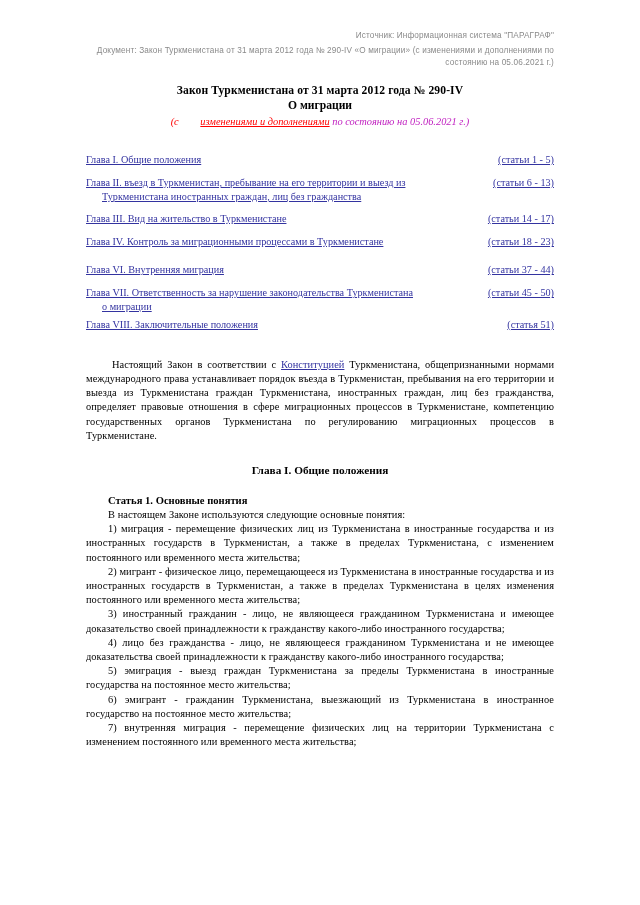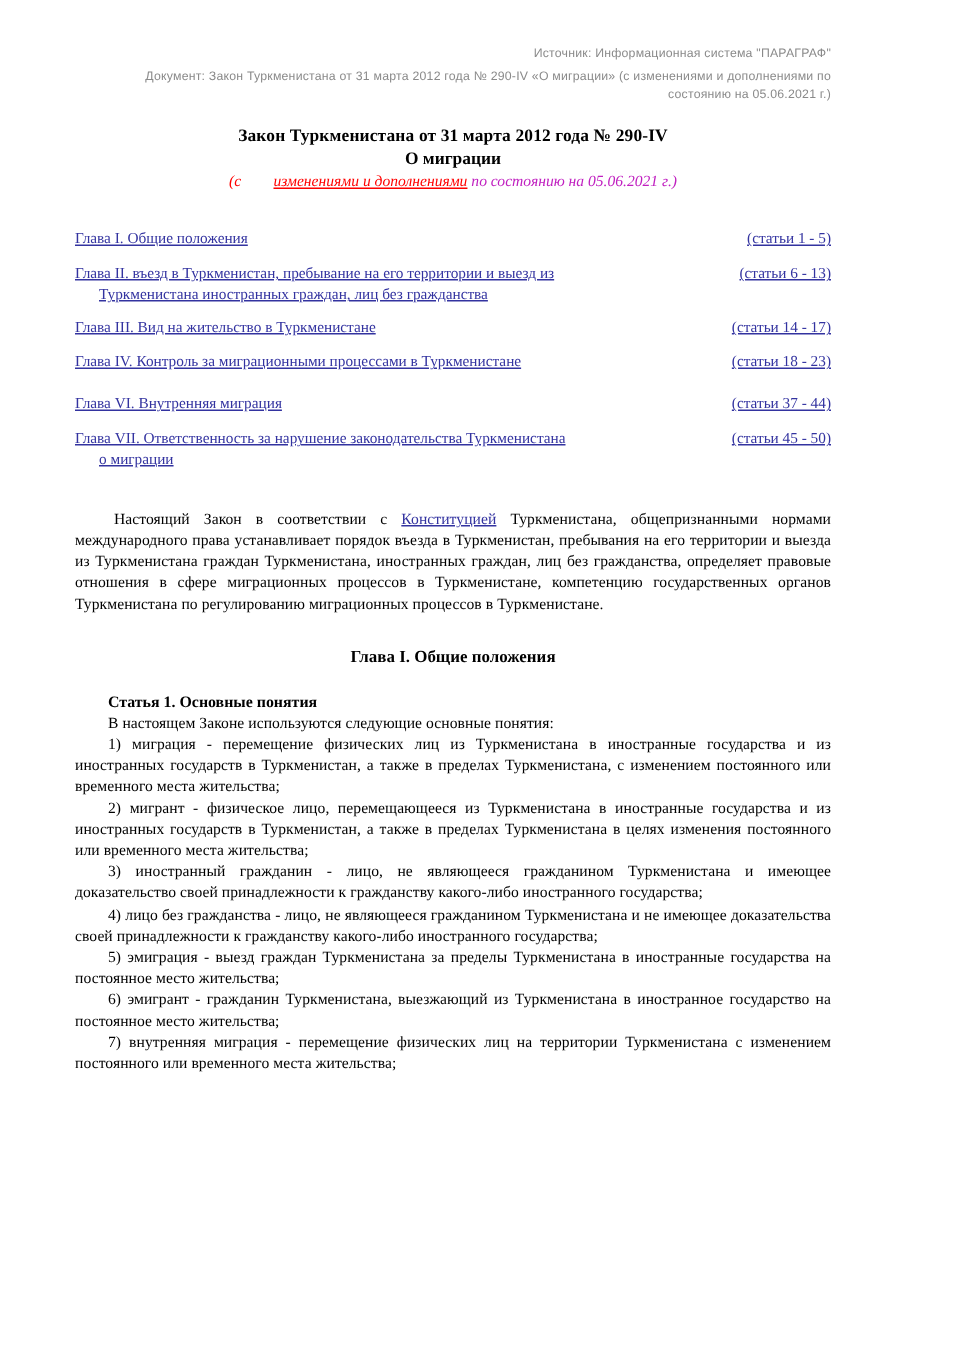--- a/index.html
+++ b/index.html
@@ -13,21 +13,21 @@
     font-family: "Liberation Serif", "DejaVu Serif", serif;
     color: #000000;
     overflow: hidden;
   }
 
   .page {
     position: relative;
     width: 640px;
     height: 808px;
     box-sizing: border-box;
-    padding: 30px 86px 0 50px;
+    padding: 30px 86px 0 86px;
   }
 
   
   .src-line {
     font-family: "Liberation Sans", "DejaVu Sans", sans-serif;
     font-size: 8.2px;
     color: #8a8a8a;
     text-align: right;
     line-height: 12px;
     letter-spacing: 0.15px;
@@ -190,20 +190,24 @@
           <td class="c-right"><a class="lnk" href="#">(статьи 37 - 44)</a></td>
         </tr>
         <tr class="toc-row-sp">
           <td></td>
           <td></td>
         </tr>
         <tr>
           <td class="c-left"><a class="lnk" href="#">Глава VII. Ответственность за нарушение законодательства Туркменистана </a><a class="lnk cont" href="#">о миграции </a></td>
           <td class="c-right"><a class="lnk" href="#">(статьи 45 - 50)</a></td>
         </tr>
+        <tr>
+          <td class="c-left"><a class="lnk" href="#">Глава VIII. Заключительные положения </a></td>
+          <td class="c-right"><a class="lnk" href="#">(статья 51)</a></td>
+        </tr>
       </tbody>
   </table>
 
   <div class="body-para"><span>Настоящий Закон в соответствии с </span><a class="inline-lnk" href="#">Конституцией</a><span> Туркменистана, общепризнанными нормами международного права устанавливает порядок въезда в Туркменистан, пребывания на его территории и выезда из Туркменистана граждан Туркменистана, иностранных граждан, лиц без гражданства, определяет правовые отношения в сфере миграционных процессов в Туркменистане, компетенцию государственных органов Туркменистана по регулированию миграционных процессов в Туркменистане.</span></div>
 
   <h2 class="chapter">Глава I. Общие положения</h2>
 
   <h3 class="article">Статья 1. Основные понятия</h3>
   <p class="txt lead">В настоящем Законе используются следующие основные понятия:</p>
 

